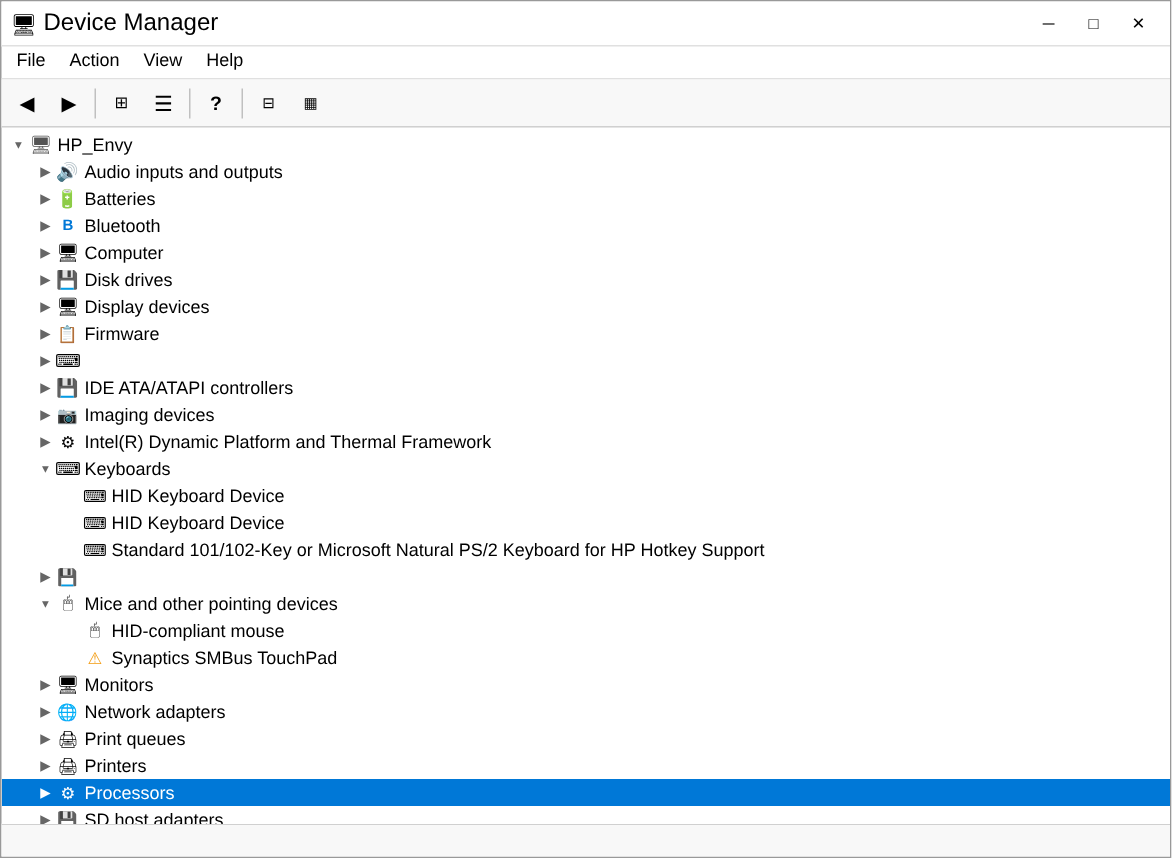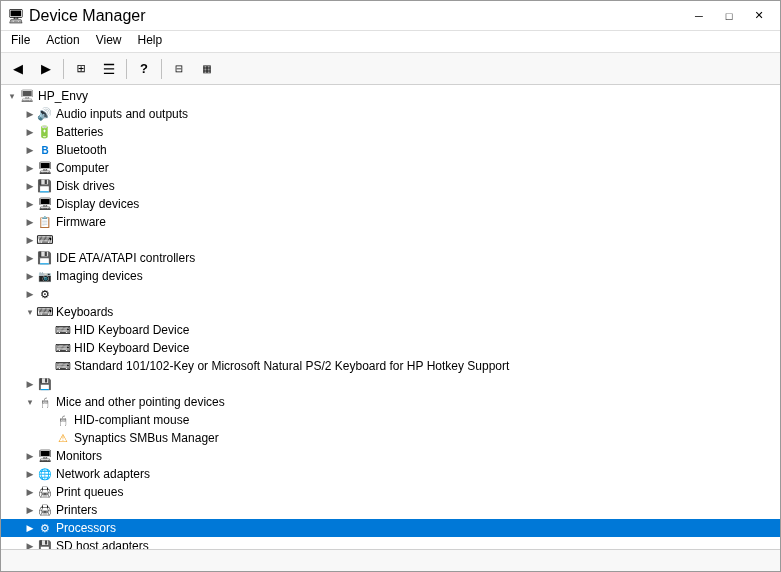--- a/index.html
+++ b/index.html
@@ -266,20 +266,21 @@
 
       <div class="tree-item indent2">
         <span class="arrow">▶</span>
         <span class="icon" style="font-size:11px;">📷</span>
         <span class="label">Imaging devices</span>
       </div>
 
       <div class="tree-item indent2">
         <span class="arrow">▶</span>
         <span class="icon" style="font-size:11px;">⚙</span>
+        <span class="label">Intel(R) Dynamic Platform and Thermal Framework</span>
       </div>
 
       <div class="tree-item indent2">
         <span class="arrow">▾</span>
         <span class="icon">⌨</span>
         <span class="label">Keyboards</span>
       </div>
 
       <div class="tree-item indent3">
         <span class="no-arrow"></span>
@@ -312,21 +313,21 @@
 
       <div class="tree-item indent3">
         <span class="no-arrow"></span>
         <span class="icon" style="font-size:11px;">🖱</span>
         <span class="label">HID-compliant mouse</span>
       </div>
 
       <div class="tree-item indent3">
         <span class="no-arrow"></span>
         <span class="icon" style="font-size:11px; color:#f39c12;">⚠</span>
-        <span class="label">Synaptics SMBus Manager</span>
+        <span class="label">Synaptics SMBus TouchPad</span>
       </div>
 
       <div class="tree-item indent2">
         <span class="arrow">▶</span>
         <span class="icon">🖥</span>
         <span class="label">Monitors</span>
       </div>
 
       <div class="tree-item indent2">
         <span class="arrow">▶</span>

